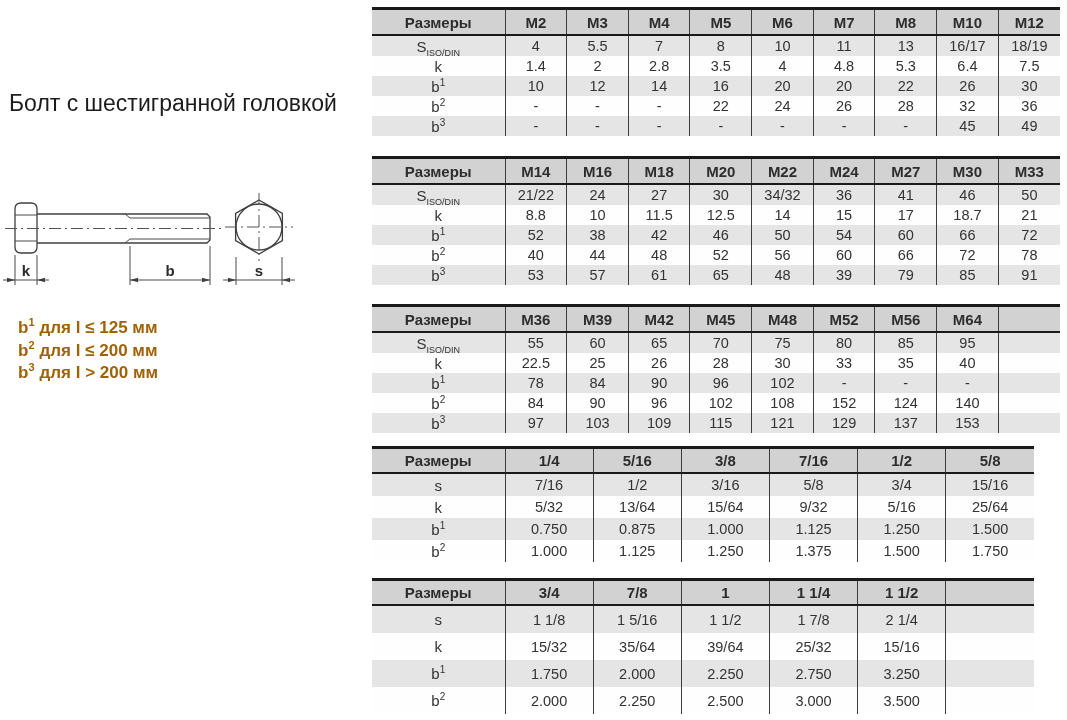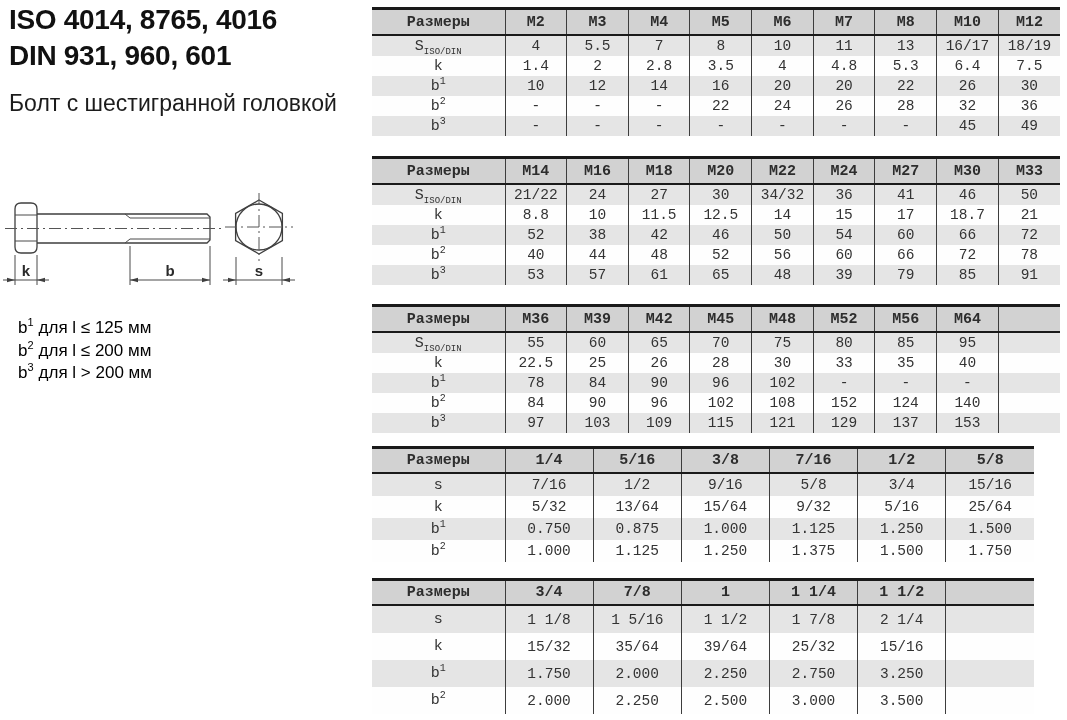--- a/index.html
+++ b/index.html
@@ -12,36 +12,36 @@
 
   
   .titles{position:absolute;left:9px;top:2px;}
   .title-line{
     font-size:28px;font-weight:700;line-height:36px;color:#111;
     letter-spacing:-0.3px;white-space:nowrap;
   }
   .subtitle{position:absolute;left:9px;top:88px;}
   .subtitle-line{font-size:23px;line-height:31px;color:#1c1c1c;white-space:nowrap;}
 
-  .footnotes{position:absolute;left:18px;top:317px;font-size:17px;line-height:22.5px;color:#000000;}
+  .footnotes{position:absolute;left:18px;top:317px;font-size:17px;line-height:22.5px;color:#a16207;font-weight:bold;}
   .footnotes sup{font-size:11px;line-height:0;}
   .fn-rest{margin-left:5px;}
 
   
   .drawing{position:absolute;left:2px;top:188px;}
   .ln{stroke:#3f3f3f;stroke-width:1.3;fill:none;}
   .thin{stroke:#4a4a4a;stroke-width:1;fill:none;}
   .cl{stroke:#555;stroke-width:1;fill:none;stroke-dasharray:12 4 2 4;}
   .arr{fill:#3f3f3f;stroke:none;}
   .dimtxt{font:bold 15px "Liberation Sans", sans-serif;fill:#2b2b2b;}
 
   
   .dim-table{
     position:absolute;left:372px;border-collapse:collapse;table-layout:fixed;
-    font-family:Liberation Mono, monospace;color:#333;
+    font-family:Liberation Sans, sans-serif;color:#333;
   }
   .dim-table th,.dim-table td{
     text-align:center;vertical-align:middle;padding:0;overflow:hidden;white-space:nowrap;
   }
   .dim-table thead th{
     background:var(--header-bg,#d2d2d2);
     border-top:3px solid var(--border-dark,#1a1a1a);
     border-bottom:2px solid var(--border-dark,#1a1a1a);
     font-weight:700;font-size:15px;color:#2d2d2d;
   }
@@ -58,24 +58,20 @@
   .tB thead th{height:23px;}
   .tB tbody td{height:22px;}
   .tC thead th{height:23px;}
   .tC tbody td{height:27px;}
 </style>
 </head>
 <body style="--header-bg: #d2d2d2; --stripe-bg: #e5e5e5; --border-dark: #1a1a1a; --grid-line: #3d3d3d;">
 
 <div class="page">
 
-  <div class="titles">
-    <div class="title-line">ISO 4014, 8765, 4016</div>
-    <div class="title-line">DIN 931, 960, 601</div>
-  </div>
 
   <div class="subtitle">
     <div class="subtitle-line">Болт с шестигранной головкой</div>
   </div>
 
   <svg class="drawing" width="330" height="132" viewBox="0 0 330 132" xmlns="http://www.w3.org/2000/svg">
 
     <g>
       <path class="ln" d="M13,21 Q13,15 19,15 L29,15 Q35,15 35,21 L35,59 Q35,65 29,65 L19,65 Q13,65 13,59 Z"></path>
       <path class="thin" d="M13,27 H35 M13,53 H35"></path>
@@ -407,21 +403,21 @@
             <th>7/16</th>
             <th>1/2</th>
             <th>5/8</th>
           </tr>
         </thead>
         <tbody>
           <tr>
             <td class="rowlabel"><span>s</span></td>
             <td>7/16</td>
             <td>1/2</td>
-            <td>9/16</td>
+            <td>3/16</td>
             <td>5/8</td>
             <td>3/4</td>
             <td>15/16</td>
           </tr>
           <tr>
             <td class="rowlabel"><span>k</span></td>
             <td>5/32</td>
             <td>13/64</td>
             <td>15/64</td>
             <td>9/32</td>

